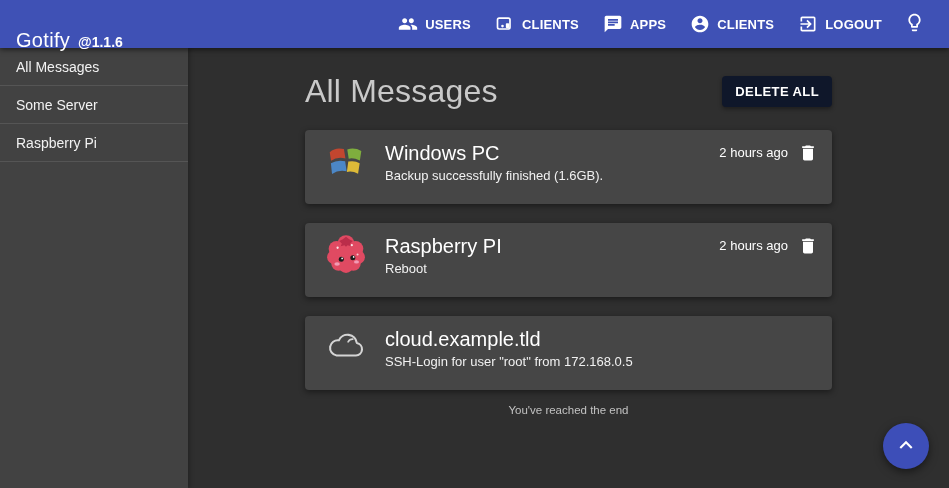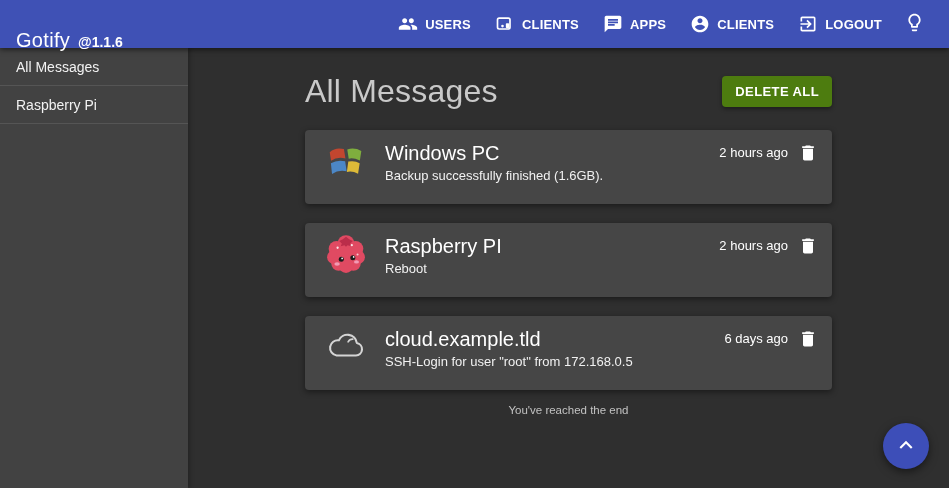--- a/index.html
+++ b/index.html
@@ -55,21 +55,21 @@
     position:absolute; top:48px; left:188px; right:0; bottom:0;
     overflow:hidden;
   }
   .content { width:527px; margin:0 auto; }
   .title-row {
     display:flex; align-items:center; justify-content:space-between;
     margin-top:23px; height:40px;
   }
   .page-title { font-size:32px; font-weight:400; color:#c9c9c9; letter-spacing:.2px; }
   .delete-all-btn {
-    background:#4d7c0f; color:#fff; border:none; border-radius:4px;
+    background:#0f172a; color:#fff; border:none; border-radius:4px;
     font-family:"Liberation Sans", sans-serif;
     font-size:13px; font-weight:700; letter-spacing:.4px;
     padding:8px 13px; cursor:pointer;
     box-shadow:0 2px 4px rgba(0,0,0,.4);
     margin-left:11px;
   }
   .card {
     margin-top:19px;
     background:#464646; border-radius:4px;
     box-shadow:0 2px 6px rgba(0,0,0,.45);
@@ -152,20 +152,23 @@
       <span><svg width="21" height="21" viewBox="0 0 24 24" fill="currentColor">
             <path d="M9 21c0 .55.45 1 1 1h4c.55 0 1-.45 1-1v-1H9v1zm3-19C8.14 2 5 5.14 5 9c0 2.38 1.19 4.47 3 5.74V17c0 .55.45 1 1 1h6c.55 0 1-.45 1-1v-2.26c1.81-1.27 3-3.36 3-5.74 0-3.86-3.14-7-7-7zm2.85 11.1l-.85.6V16h-4v-2.3l-.85-.6C7.8 12.16 7 10.63 7 9c0-2.76 2.24-5 5-5s5 2.24 5 5c0 1.63-.8 3.16-2.15 4.1z"></path>
           </svg></span>
     </button>
   </nav>
 </header>
 
 <aside class="sidebar">
   <div class="side-item">
     <span>All Messages</span>
+  </div>
+  <div class="side-item">
+    <span>Some Server</span>
   </div>
   <div class="side-item">
     <span>Raspberry Pi</span>
   </div>
 </aside>
 
 <main class="main">
   <div class="content">
     <div class="title-row">
       <h1 class="page-title">All Messages</h1>
@@ -239,28 +242,20 @@
       <div class="card-icon">
         <svg viewBox="0 0 40 40" fill="none" stroke="#d4d4d4" stroke-width="2" stroke-linecap="round" stroke-linejoin="round">
           <path d="M11 29 h18.5 a6 6 0 0 0 .8-11.9 A9 9 0 0 0 13.2 14.6 A7.2 7.2 0 0 0 11 29 Z"></path>
           <path d="M22 16 a5 5 0 0 1 4.5 -2.5" stroke-width="1.6"></path>
         </svg>
       </div>
       <div class="card-text">
         <div class="card-title">cloud.example.tld</div>
         <div class="card-body">SSH-Login for user "root" from 172.168.0.5</div>
       </div>
-      <div class="card-meta">
-        <span class="timestamp">6 days ago</span>
-        <button class="trash-btn">
-          <span><svg width="20" height="20" viewBox="0 0 24 24" fill="currentColor">
-                <path d="M6 19c0 1.1.9 2 2 2h8c1.1 0 2-.9 2-2V7H6v12zM19 4h-3.5l-1-1h-5l-1 1H5v2h14V4z"></path>
-              </svg></span>
-        </button>
-      </div>
     </section>
 
     <div class="end-text">You've reached the end</div>
   </div>
 
   <button class="fab">
     <span><svg width="26" height="26" viewBox="0 0 24 24" fill="currentColor">
           <path d="M7.41 15.41L12 10.83l4.59 4.58L18 14l-6-6-6 6z"></path>
         </svg></span>
   </button>

